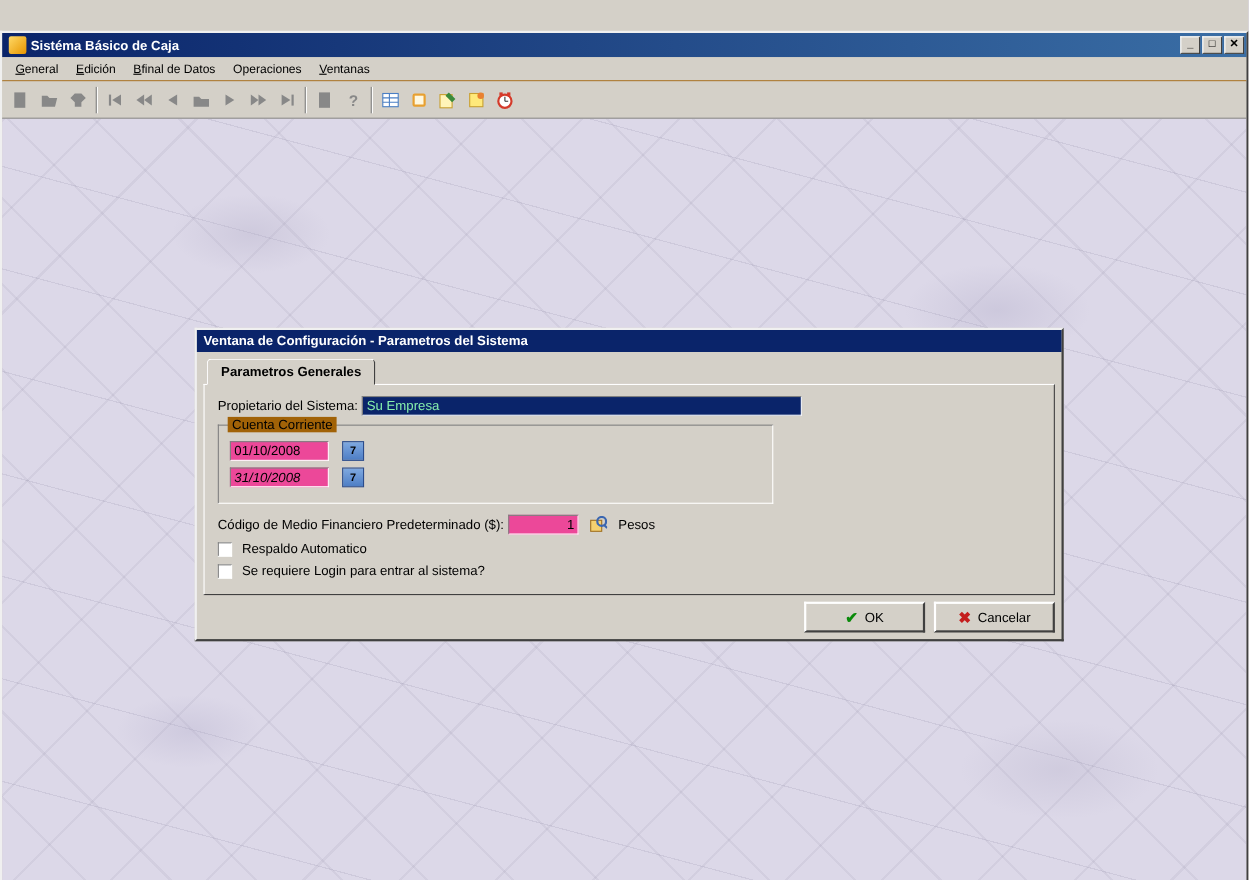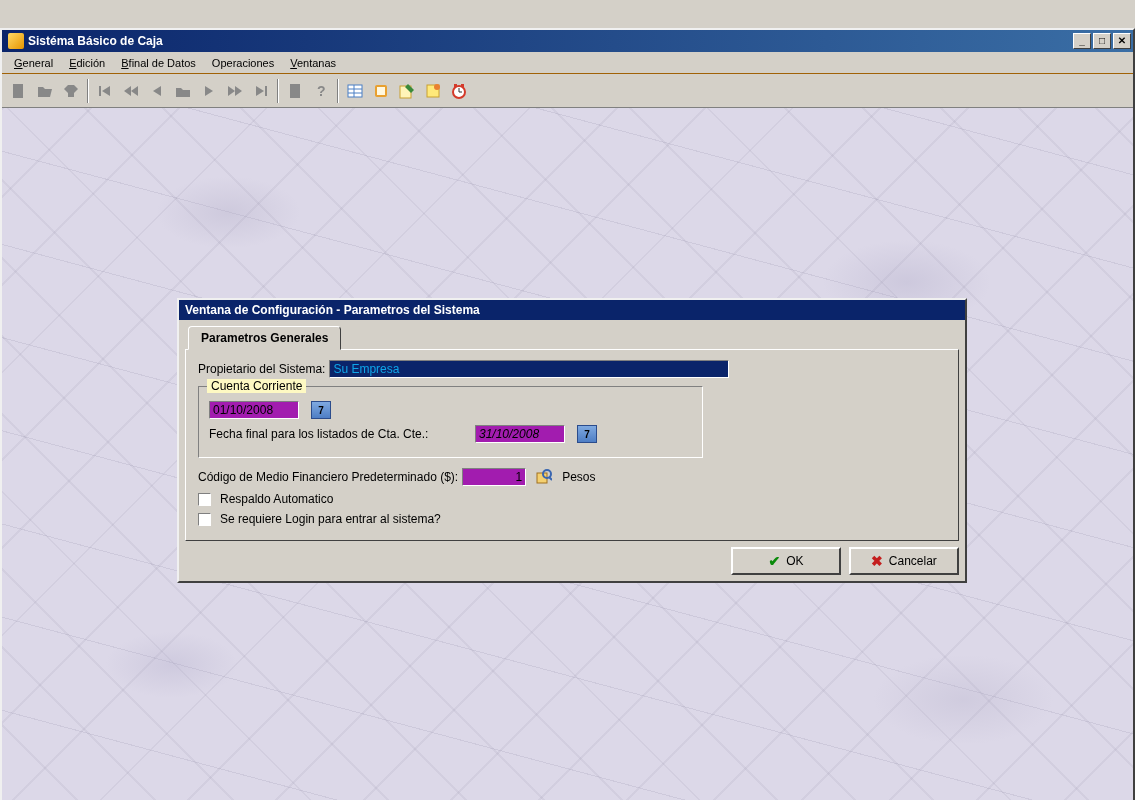--- a/index.html
+++ b/index.html
@@ -165,39 +165,39 @@
     display: flex;
     align-items: center;
     gap: 4px;
     margin-bottom: 6px;
     font-size: 12px;
   }
   .field-row label { white-space: nowrap; }
   .text-input {
     border: 1px solid;
     border-color: #808080 #fff #fff #808080;
-    background: #a21caf;
+    background: #ec4899;
     height: 18px;
     padding: 1px 3px;
     font-family: inherit;
     font-size: 12px;
   }
-  .text-input.selected { background: #0a246a; color: #0ea5e9; }
+  .text-input.selected { background: #0a246a; color: #86efac; }
   .groupbox {
     border: 1px solid;
     border-color: #808080 #fff #fff #808080;
     position: relative;
     padding: 14px 10px 8px 10px;
     margin: 8px 0 10px 0;
     width: 505px;
   }
   .groupbox > .legend {
     position: absolute;
     top: -8px; left: 8px;
-    background: #fef9c3;
+    background: #a16207;
     padding: 0 4px;
     font-size: 12px;
   }
   .cal-btn {
     width: 20px; height: 18px;
     background: linear-gradient(#7fa9e0,#4e7ec5);
     border: 1px solid #2b4c8c;
     display: inline-flex; align-items: center; justify-content: center;
     color: #000; font-weight: bold; font-size: 10px;
     margin-left: 8px;
@@ -387,21 +387,20 @@
             <div class="legend">Cuenta Corriente</div>
 
             <div class="field-row">
               <input type="text" class="text-input" style="width: 90px;" value="01/10/2008">
               <span class="cal-btn">
                   <span>7</span>
                 </span>
             </div>
 
             <div class="field-row">
-              <label style="width:262px">Fecha final para los listados de Cta. Cte.:</label>
               <input type="text" class="text-input" style="width: 90px; font-style: italic;" value="31/10/2008">
               <span class="cal-btn">
                   <span>7</span>
                 </span>
             </div>
 
           </div>
 
           <div class="field-row">
             <label>Código de Medio Financiero Predeterminado ($):</label>

